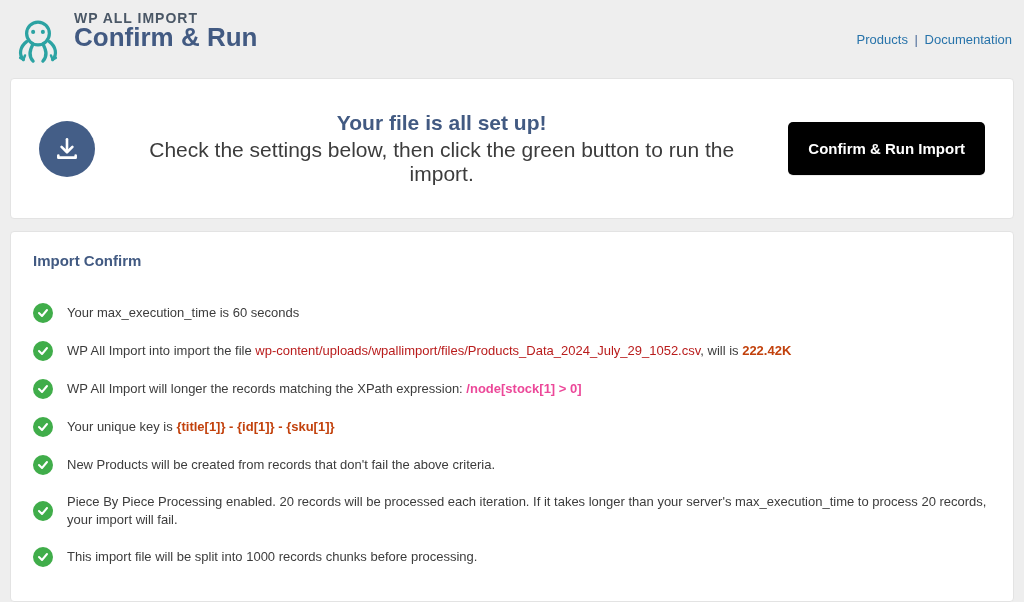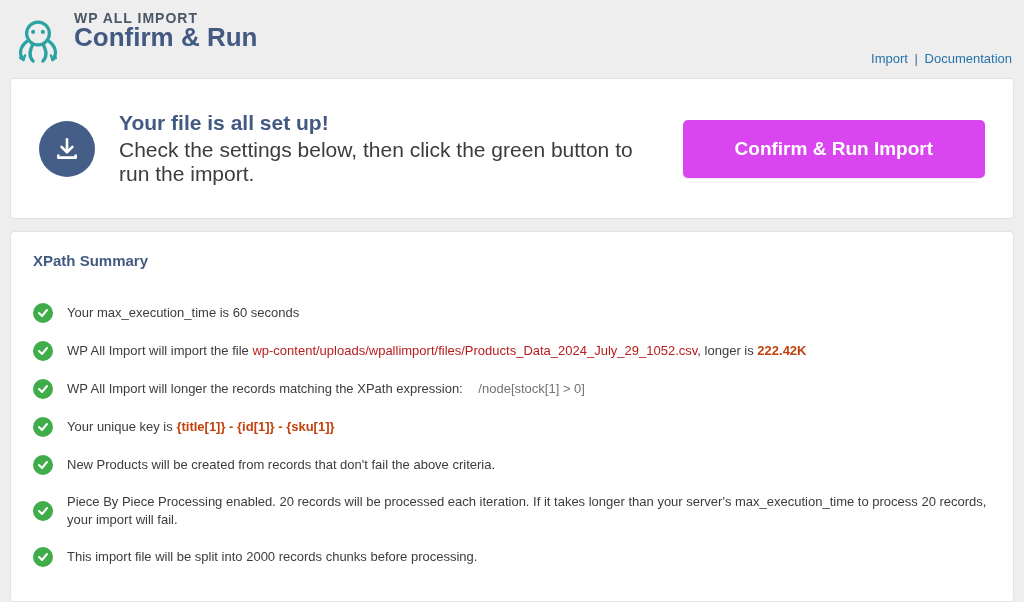--- a/index.html
+++ b/index.html
@@ -6,21 +6,21 @@
     body {
       font-family: "Segoe UI", Arial, sans-serif;
       background: #eeeeee;
       width: 1024px;
       height: 602px;
       overflow: hidden;
       padding: 10px 10px 14px 10px;
     }
     .header-row {
       display: flex;
-      align-items: flex-end;
+      align-items: center;
       justify-content: space-between;
       padding: 0 2px 0 2px;
     }
     .brand {
       display: flex;
       align-items: flex-start;
       gap: 10px;
     }
     .logo-wrap {
       width: 52px;
@@ -71,38 +71,38 @@
       width: 56px;
       height: 56px;
       border-radius: 50%;
       background: #445e87;
       display: flex;
       align-items: center;
       justify-content: center;
       color: #ffffff;
       flex: none;
     }
-    .setup-text { flex: 1; }
+    .setup-text { flex: 1; text-align: center; }
     .setup-text .title {
       color: #425a82;
       font-size: 21px;
       font-weight: 700;
     }
     .setup-text .sub {
       color: #3c3c3c;
       font-size: 21px;
       margin-top: 3px;
     }
     .run-btn {
-      background: #d946ef;
+      background: #000000;
       color: #ffffff;
       border: none;
       border-radius: 5px;
-      padding: 18px 52px;
-      font-size: 19px;
+      padding: 18px 20px;
+      font-size: 15px;
       font-weight: 700;
       cursor: pointer;
       box-shadow: 0 1px 0 rgba(0,0,0,0.08);
     }
     .panel-summary {
       margin-top: 12px;
       padding: 20px 22px 34px 22px;
     }
     .summary-title {
       color: #425a82;
@@ -130,21 +130,21 @@
       display: flex;
       align-items: center;
       justify-content: center;
     }
     .item-text {
       font-size: 13px;
       color: #3c3c3c;
       line-height: 1.4;
     }
     .item-text .link { color: #b91c1c; }
-    .item-text .xpath { color: #737373; font-weight: 400; margin-left: 12px; }
+    .item-text .xpath { color: #ec4899; font-weight: 700; }
     .item-text .strong { font-weight: 700; color: #c2410c; }
   </style>
 </head>
 <body>
 
 <div class="header-row">
   <div class="brand">
     <div class="logo-wrap">
       <svg viewBox="0 0 64 64" width="52" height="52">
         <g fill="none" stroke="#2ca3a3" stroke-width="4" stroke-linecap="round">
@@ -159,21 +159,21 @@
           <path d="M38 37 C42 44 44 52 38 58"></path>
         </g>
       </svg>
     </div>
     <div class="brand-text">
       <div class="kicker">WP ALL IMPORT</div>
       <h1>Confirm &amp; Run</h1>
     </div>
   </div>
   <div class="top-links">
-    <a>Import</a>
+    <a>Products</a>
     <span class="sep">|</span>
     <a>Documentation</a>
   </div>
 </div>
 
 <div class="panel panel-main">
   <div class="dl-circle">
     <svg width="26" height="26" viewBox="0 0 24 24" fill="none" stroke="#ffffff" stroke-width="2.4" stroke-linecap="round" stroke-linejoin="round">
       <path d="M12 3 L12 14"></path>
       <path d="M7 10 L12 15 L17 10"></path>
@@ -181,42 +181,42 @@
     </svg>
   </div>
   <div class="setup-text">
     <div class="title">Your file is all set up!</div>
     <div class="sub">Check the settings below, then click the green button to run the import.</div>
   </div>
   <button class="run-btn">Confirm &amp; Run Import</button>
 </div>
 
 <div class="panel panel-summary">
-  <div class="summary-title">XPath Summary</div>
+  <div class="summary-title">Import Confirm</div>
   <ul class="summary-list">
 
     <li class="summary-item">
       <span class="check-badge">
         <svg width="12" height="12" viewBox="0 0 24 24" fill="none" stroke="#ffffff" stroke-width="4" stroke-linecap="round" stroke-linejoin="round">
             <polyline points="4 12 10 18 20 6"></polyline>
           </svg>
       </span>
       <span class="item-text">
         <span>Your max_execution_time is </span><span>60 seconds</span>
       </span>
     </li>
 
     <li class="summary-item">
       <span class="check-badge">
         <svg width="12" height="12" viewBox="0 0 24 24" fill="none" stroke="#ffffff" stroke-width="4" stroke-linecap="round" stroke-linejoin="round">
             <polyline points="4 12 10 18 20 6"></polyline>
           </svg>
       </span>
       <span class="item-text">
-        <span>WP All Import will import the file </span><span class="link">wp-content/uploads/wpallimport/files/Products_Data_2024_July_29_1052.csv</span><span>, longer is </span><span class="strong">222.42K</span>
+        <span>WP All Import into import the file </span><span class="link">wp-content/uploads/wpallimport/files/Products_Data_2024_July_29_1052.csv</span><span>, will is </span><span class="strong">222.42K</span>
       </span>
     </li>
 
     <li class="summary-item">
       <span class="check-badge">
         <svg width="12" height="12" viewBox="0 0 24 24" fill="none" stroke="#ffffff" stroke-width="4" stroke-linecap="round" stroke-linejoin="round">
             <polyline points="4 12 10 18 20 6"></polyline>
           </svg>
       </span>
       <span class="item-text">
@@ -252,17 +252,17 @@
       </span>
       <span class="item-text">Piece By Piece Processing enabled. 20 records will be processed each iteration. If it takes longer than your server's max_execution_time to process 20 records, your import will fail.</span>
     </li>
 
     <li class="summary-item">
       <span class="check-badge">
         <svg width="12" height="12" viewBox="0 0 24 24" fill="none" stroke="#ffffff" stroke-width="4" stroke-linecap="round" stroke-linejoin="round">
             <polyline points="4 12 10 18 20 6"></polyline>
           </svg>
       </span>
-      <span class="item-text">This import file will be split into 2000 records chunks before processing.</span>
+      <span class="item-text">This import file will be split into 1000 records chunks before processing.</span>
     </li>
 
   </ul>
 </div>
 
 </body></html>

